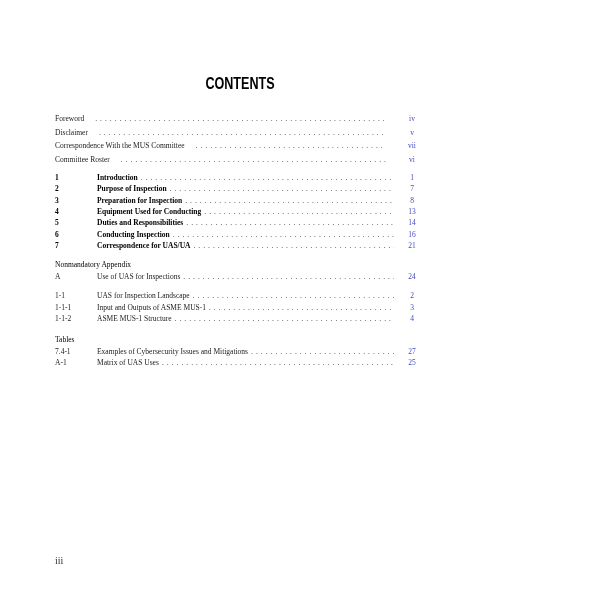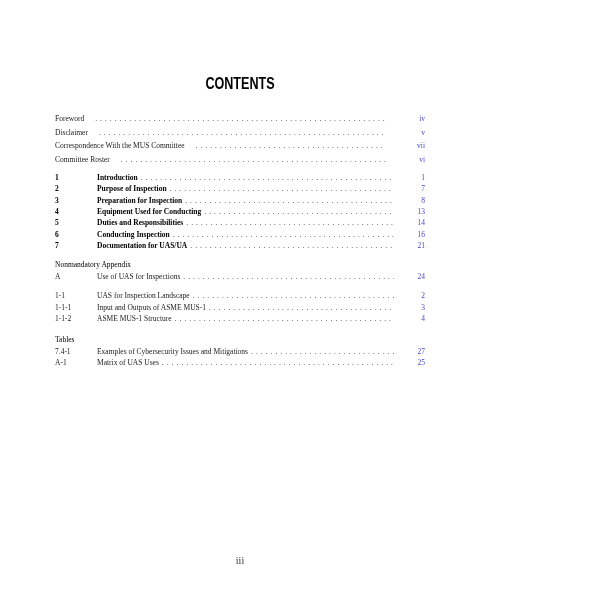--- a/index.html
+++ b/index.html
@@ -19,25 +19,25 @@
   .num { width:42px; flex:none; }
   .ttl { flex:none; white-space:nowrap; }
   .bold { font-weight:bold; color:#000; }
   .leader {
     flex:1 1 auto; overflow:hidden; white-space:nowrap;
     letter-spacing:3px; margin-left:3px; margin-right:5px; color:#1a1a1a;
   }
   .leader::after {
     content:"..................................................................................................................................";
   }
-  .pg { width:26px; flex:none; text-align:right; color:#4348c6; text-decoration:none; }
+  .pg { width:26px; flex:none; text-align:center; color:#4348c6; text-decoration:none; }
   .sp5 { height:5px; } .sp8 { height:8px; } .sp10 { height:10px; }
   .ghead { height:11.4px; line-height:11.4px; font-weight:normal; color:#000; }
   .folio {
-    position:absolute; top:556px; left:55px; width:370px; text-align:center;
+    position:absolute; top:556px; left:55px; width:370px; 
     font-size:10px; line-height:10px; color:#333;
   }
   .watermark {
     position:absolute; left:545px; top:575px; width:52px; text-align:center;
     font-family:"Liberation Sans", sans-serif; font-size:5.5px; line-height:7px;
     color:#9fb3cf; letter-spacing:0.3px; white-space:nowrap;
   }
   .watermark .emblem {
     position:absolute; left:3px; top:-2px; width:13px; height:10px;
     border:1px solid #c3d1e4; border-radius:50%; opacity:0.8;
@@ -107,21 +107,21 @@
       <span class="pg">14</span>
     </div>
     <div class="row">
       <span class="num bold">6</span>
       <span class="ttl bold">Conducting Inspection</span>
       <span class="leader"></span>
       <span class="pg">16</span>
     </div>
     <div class="row">
       <span class="num bold">7</span>
-      <span class="ttl bold">Documentation for UAS/UA</span>
+      <span class="ttl bold">Correspondence for UAS/UA</span>
       <span class="leader"></span>
       <span class="pg">21</span>
     </div>
 
     <div class="sp8"></div>
 
     <div class="ghead">Nonmandatory Appendix</div>
     <div class="row">
       <span class="num">A</span>
       <span class="ttl">Use of UAS for Inspections</span>

